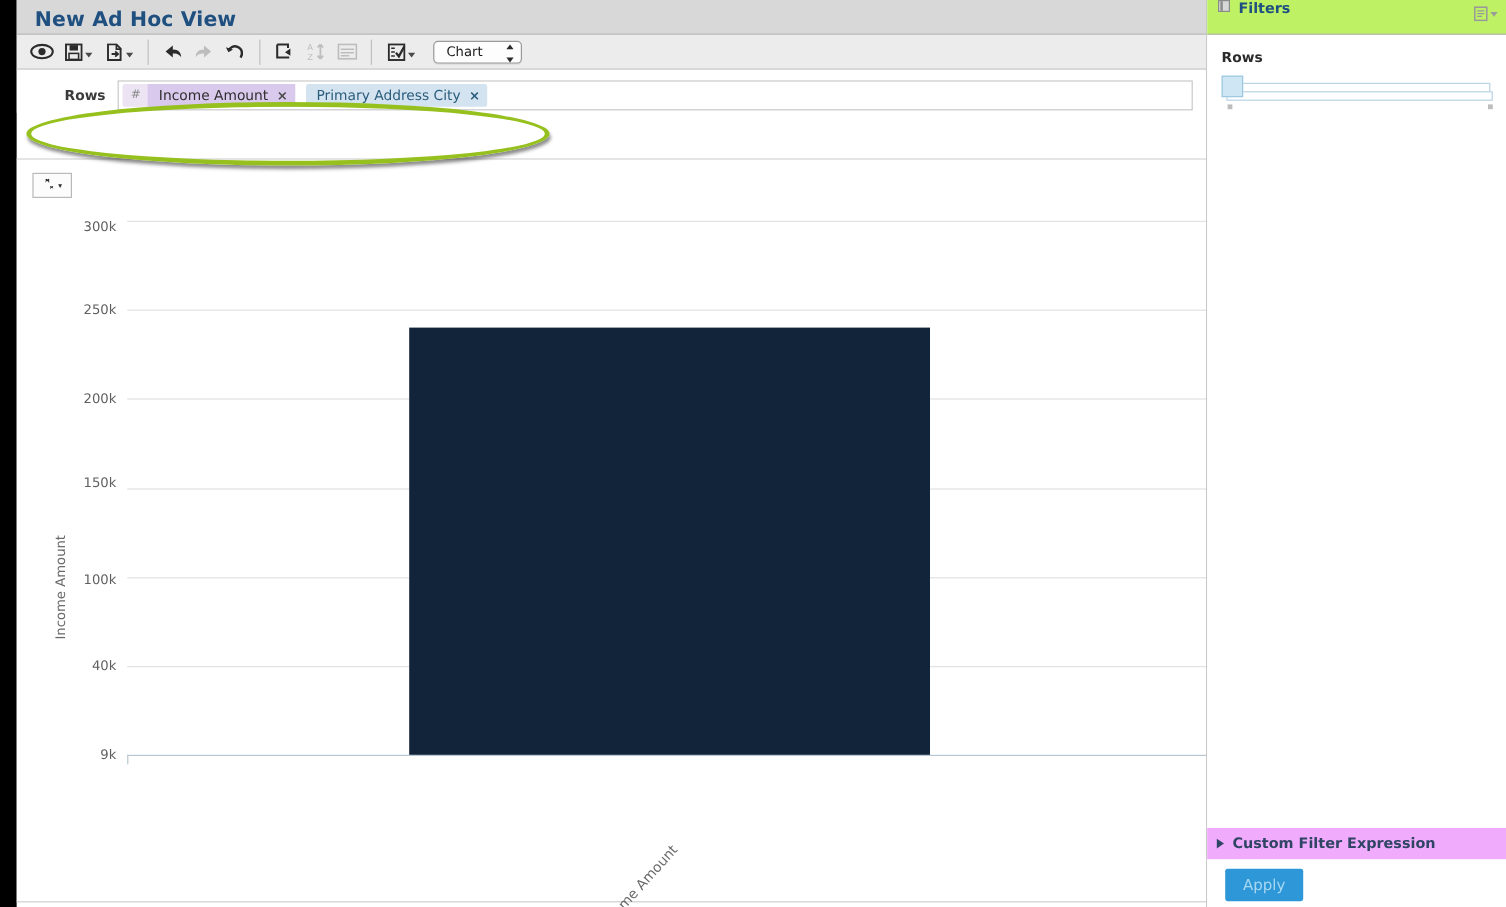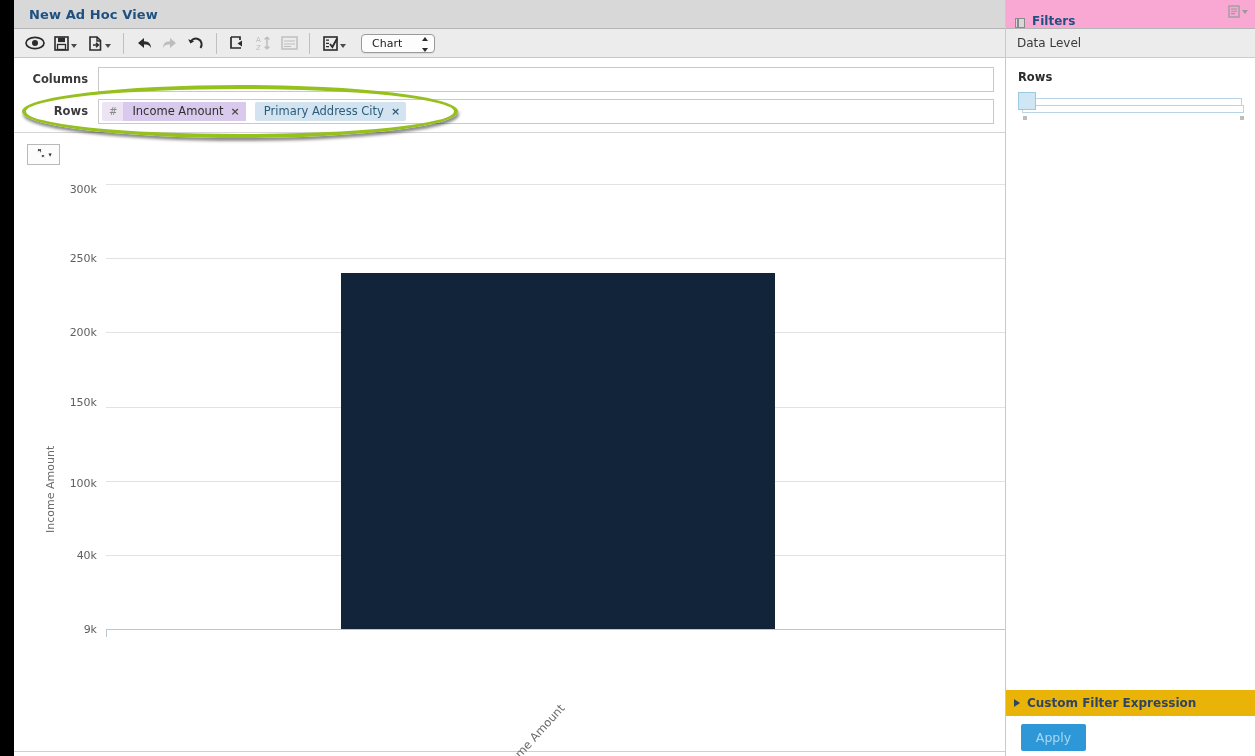--- a/index.html
+++ b/index.html
@@ -33,21 +33,21 @@
 
   
   .title-bar {
     position: relative;
     height: 29px;
     background: #d8d8d8;
     border-bottom: 1px solid #b4b4b4;
   }
   .title-bar .view-title {
     position: absolute; left: 15px; top: 7px;
-    font-size: 13px; font-weight: bold;
+    font-size: 17px; font-weight: bold;
     color: #1f5080;
     letter-spacing: .1px;
   }
 
   
   .toolbar {
     position: relative;
     height: 29px;
     background: #ececec;
     border-bottom: 1px solid #c8c8c8;
@@ -254,23 +254,23 @@
   
   .filters-panel {
     position: absolute;
     left: 1006px; top: 0;
     width: 249px; height: 756px;
     background: #ffffff;
   }
   .filters-head {
     position: relative;
     height: 29px;
-    background: #f9a8d4;
+    background: #bef264;
     border-bottom: 1px solid #b4b4b4;
-    display: flex; align-items: flex-end;
+    display: flex; align-items: flex-start;
   }
   .filters-head .collapse-ic {
     width: 10px; height: 10px;
     border: 1px solid #8a8a8a;
     margin-left: 9px;
     position: relative;
     cursor: pointer;
     background: #d8d8d8;
   }
   .filters-head .collapse-ic:after {
@@ -329,21 +329,21 @@
     position: absolute; left: 0; top: 24px; width: 230px;
   }
   .slider-ticks i {
     position: absolute; width: 4px; height: 4px; background: #bdbdbd;
   }
 
   .custom-filter-bar {
     position: absolute;
     left: 0; bottom: 40px;
     width: 249px; height: 26px;
-    background: #eab308;
+    background: #f0abfc;
     display: flex; align-items: center;
     padding-left: 8px;
     cursor: pointer;
   }
   .custom-filter-bar .tri {
     width: 0; height: 0;
     border-top: 4.5px solid transparent;
     border-bottom: 4.5px solid transparent;
     border-left: 6px solid #2f4563;
     margin-right: 7px;
@@ -471,24 +471,20 @@
         <span>Chart</span>
         <span class="spin">
           <i class="up"></i>
             <i class="dn"></i>
         </span>
       </div>
     </div>
 
     <div class="shelf-area">
 
-      <div class="shelf">
-        <div class="shelf-label">Columns</div>
-        <div class="shelf-box"></div>
-      </div>
 
       <div class="shelf">
         <div class="shelf-label">Rows</div>
         <div class="shelf-box">
 
           <div class="field-group">
             <span class="field-hash">#</span>
             <span class="field-pill purple">
               <span>Income Amount</span>
               <span class="x">×</span>
@@ -565,23 +561,20 @@
       <span class="ftitle">Filters</span>
       <span class="fmenu">
         <svg width="12" height="13" viewBox="0 0 12 13">
           <rect x="1" y="1" width="10" height="11" fill="none" stroke="#9a9a9a" stroke-width="1.3"></rect>
           <path d="M3 4 h6 M3 6.3 h6 M3 8.6 h4" stroke="#9a9a9a" stroke-width="1.1"></path>
         </svg>
         <span class="caret-dn" style="border-top-color:#9a9a9a;"></span>
       </span>
     </div>
 
-    <div class="data-level">
-      <span>Data Level</span>
-    </div>
 
     <div class="filter-body">
       <div class="filter-group-title">Rows</div>
       <div class="slider-wrap">
         <div class="slider-track"></div>
         <div class="slider-track2"></div>
         <div class="slider-handle"></div>
         <div class="slider-ticks">
           <i style="left:5px;"></i>
           <i style="left:222px;"></i>

